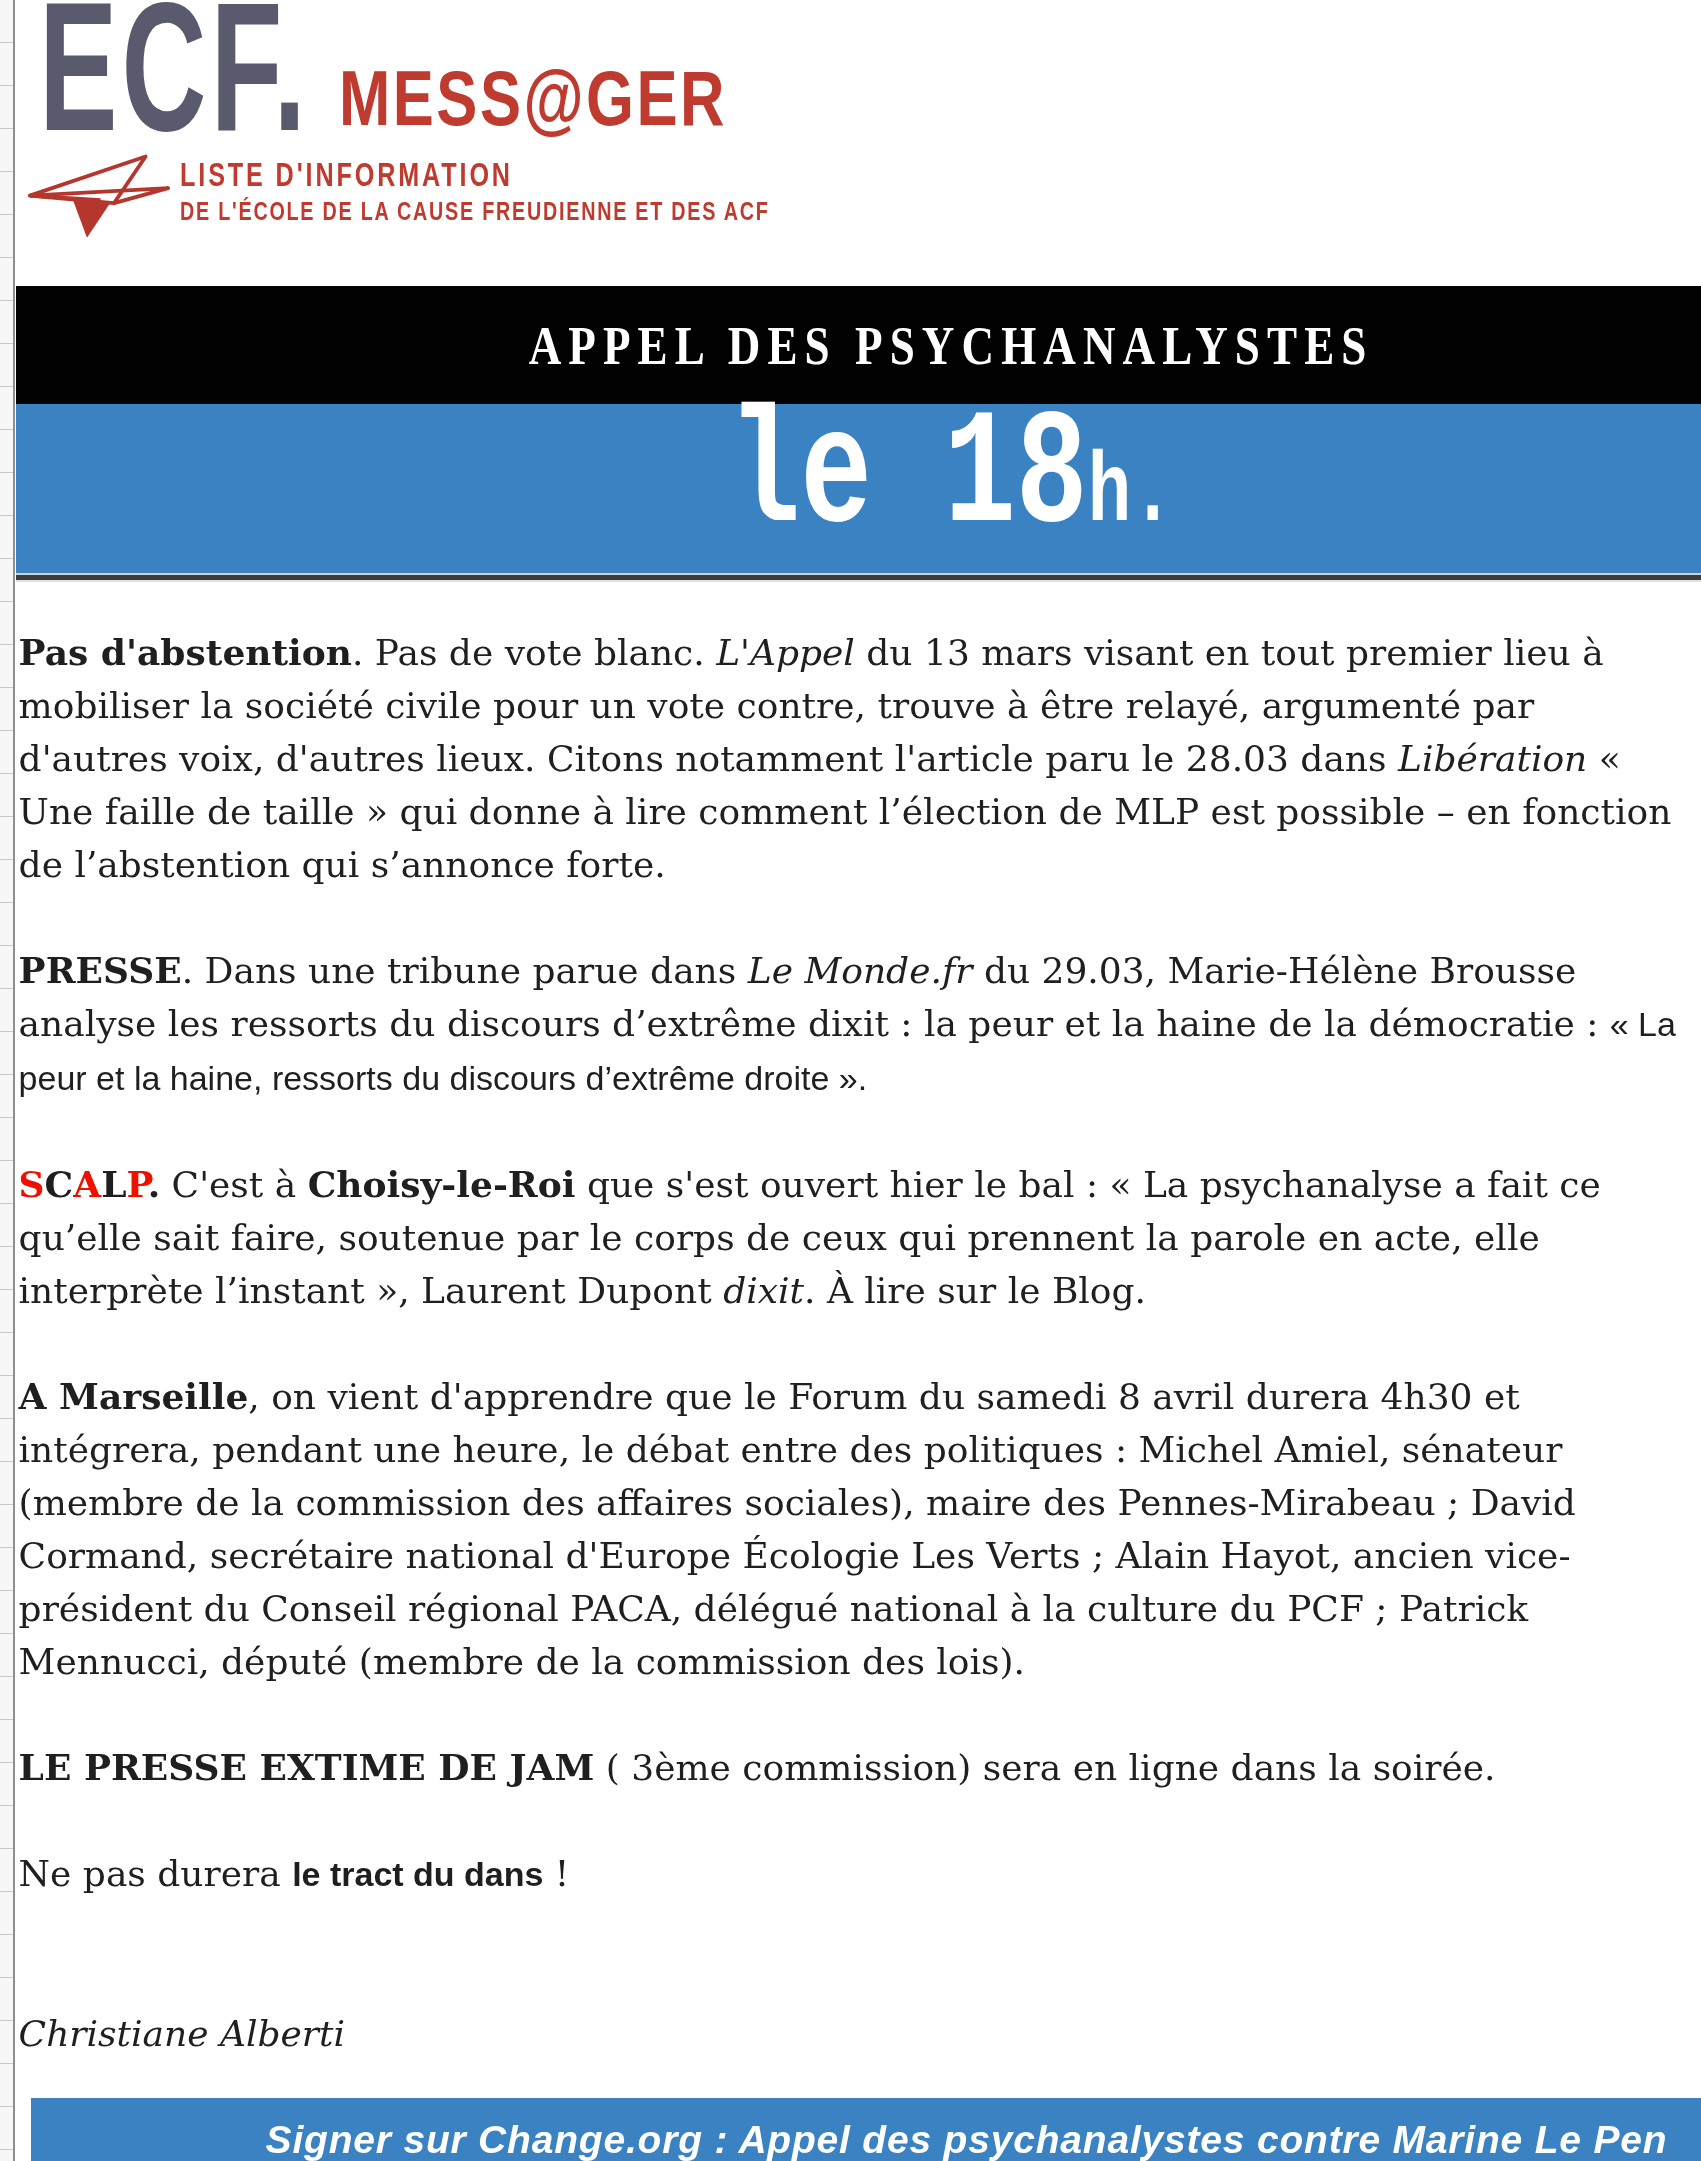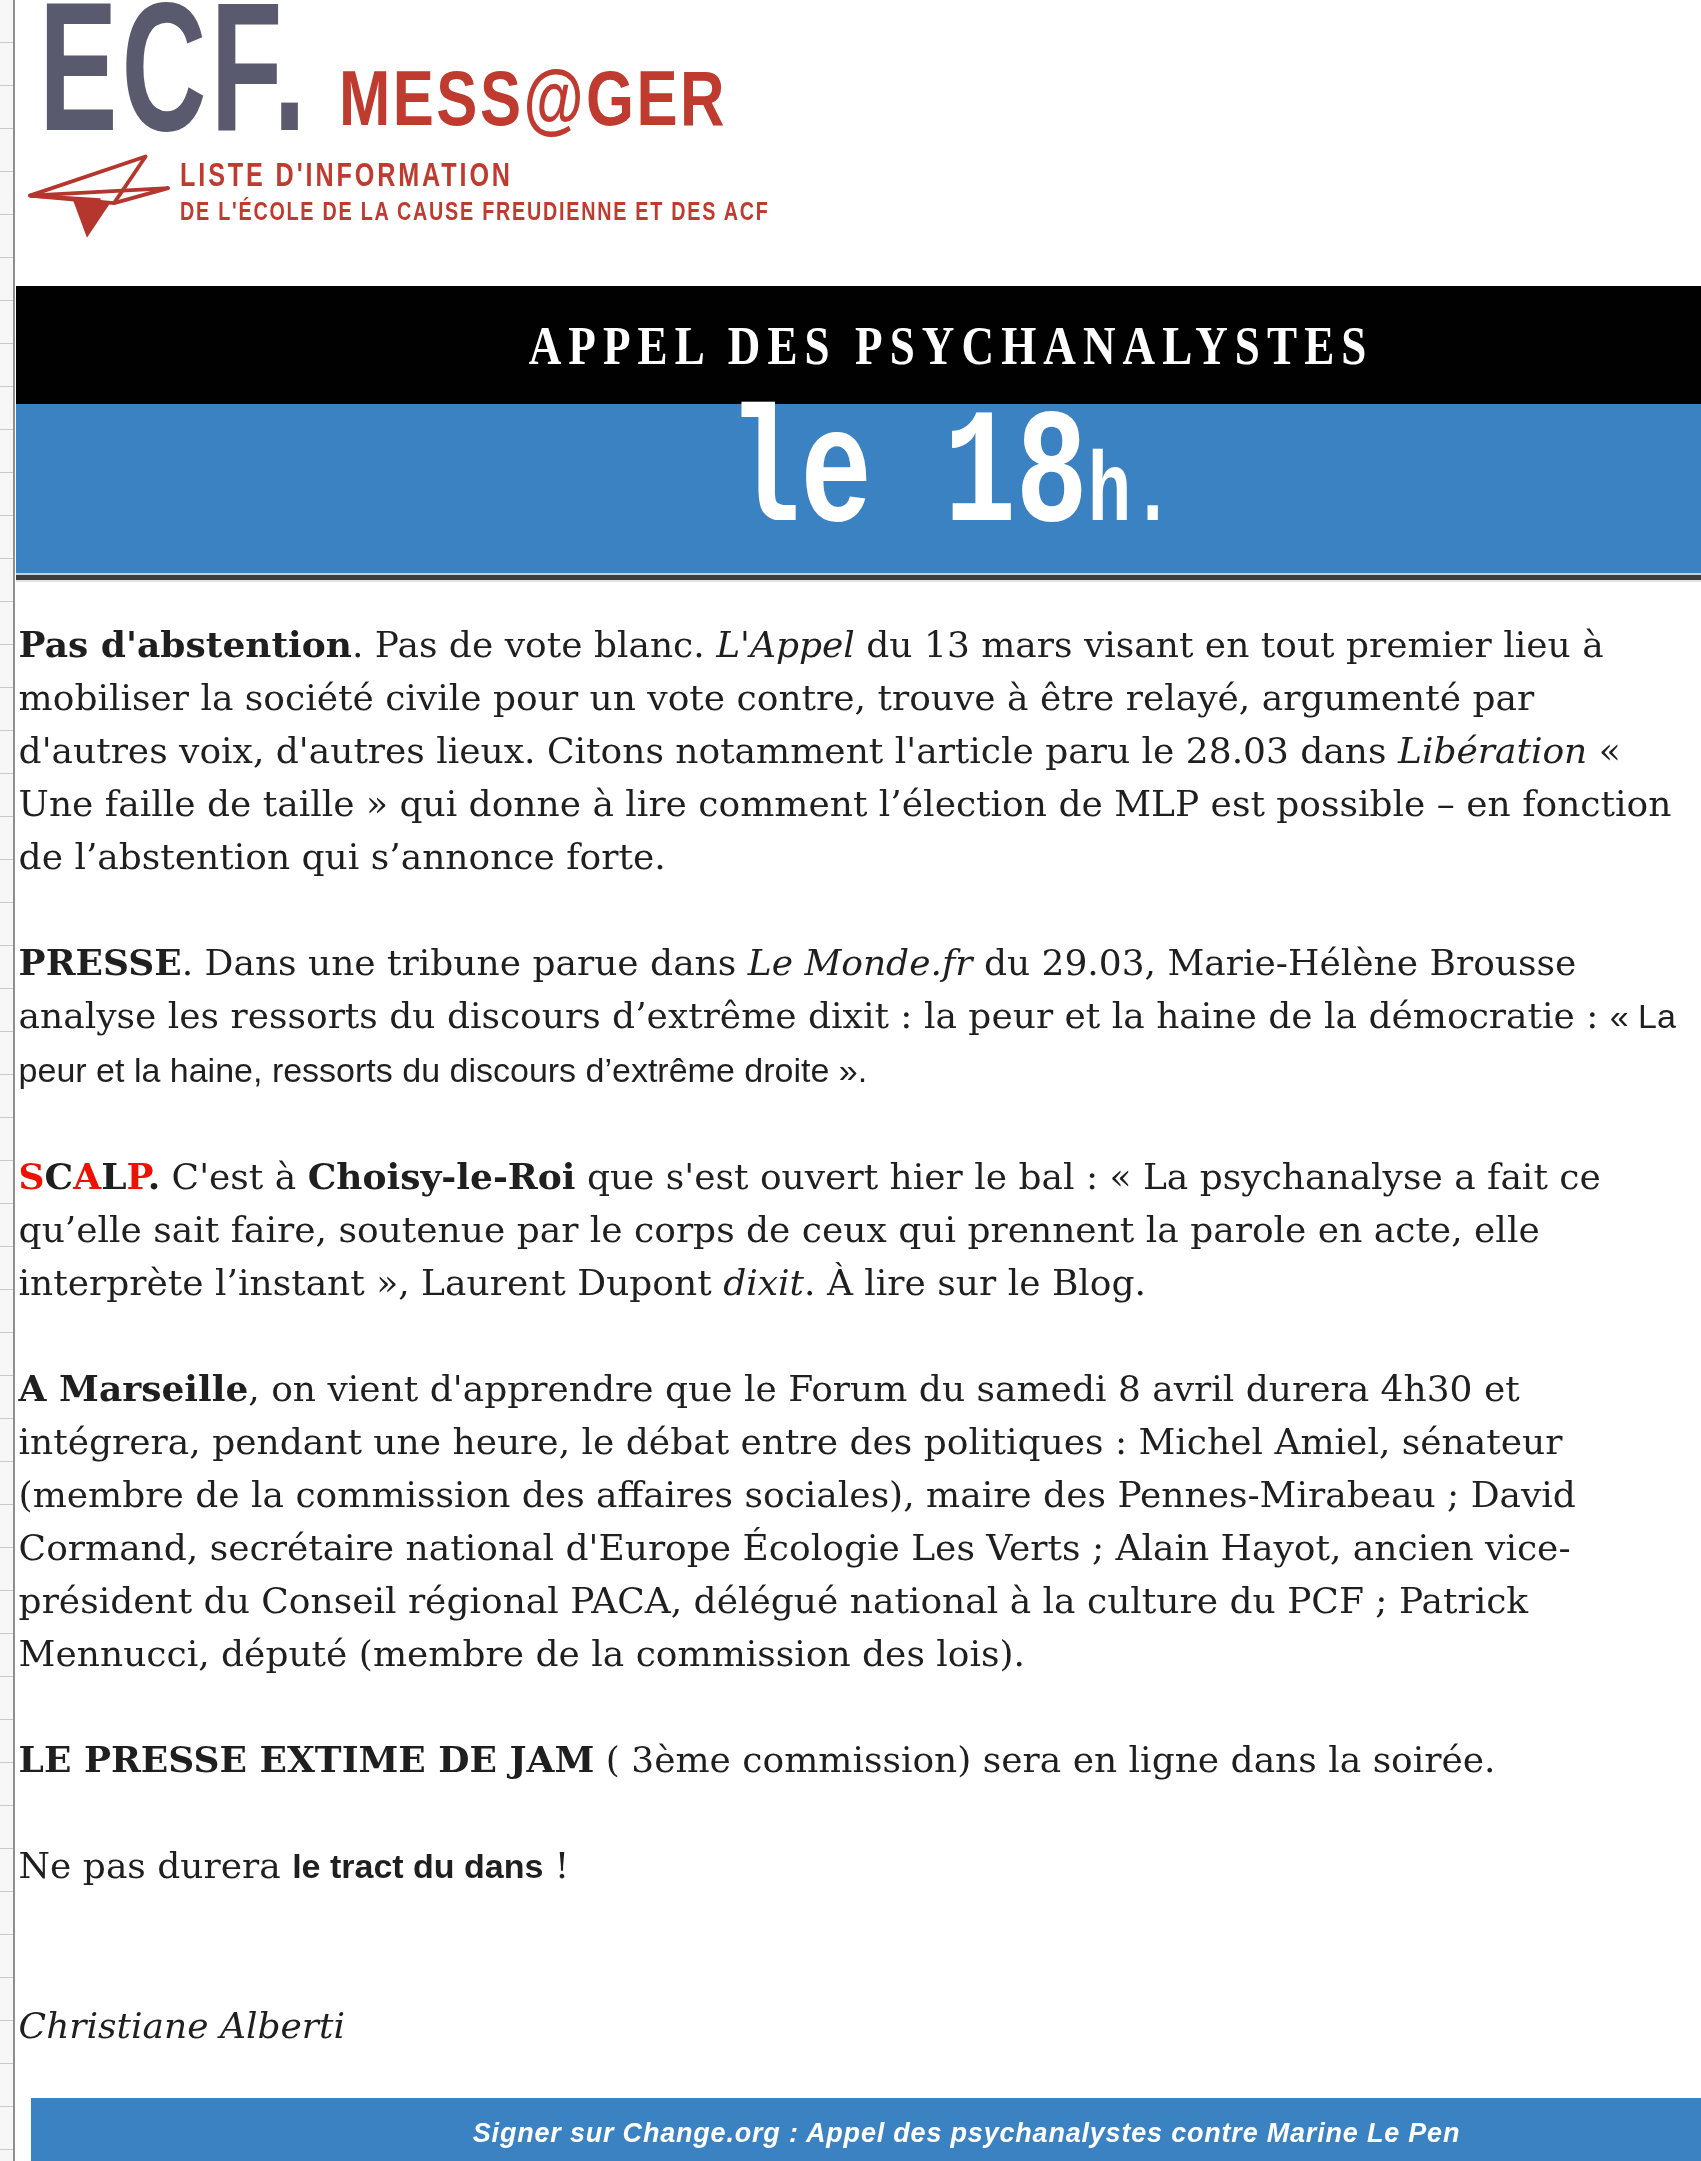--- a/index.html
+++ b/index.html
@@ -66,34 +66,34 @@
   .t18 .small{font-size:99px;line-height:1;}
   .rule{
     height:9.3px;width:1871px;
     background:linear-gradient(to bottom,#cfcfcf 0 2.3px,#3d3d3d 2.3px 7px,#e2e2e2 7px 9.3px);
   }
   
   .article{
     padding:36px 0 0 3.1px;width:1675px;
     font-size:36px;line-height:53px;color:#1f1f1f;
   }
-  .article p{margin:0 0 53px 0;}
+  .article p{margin:8px 0 53px 0;}
   .seg-b{font-weight:bold;}
   .seg-i{font-style:italic;}
   .seg-redcap{font-weight:bold;color:#ee1100;}
   .seg-sans{font-family:"Liberation Sans","DejaVu Sans",sans-serif;font-size:34px;}
   .seg-sansb{font-family:"Liberation Sans","DejaVu Sans",sans-serif;font-weight:bold;font-size:34px;}
   
   .footer{
     position:absolute;left:15.5px;top:2098px;width:1871px;height:93px;
     display:flex;justify-content:center;align-items:flex-start;padding-top:20px;box-sizing:border-box;
   }
   .footer span{
     color:#ffffff;font-family:"Liberation Sans","DejaVu Sans",sans-serif;
-    font-style:italic;font-weight:700;font-size:27px;letter-spacing:0.8px;white-space:nowrap;
+    font-style:italic;font-weight:700;font-size:39px;letter-spacing:0.8px;white-space:nowrap;
   }
 </style>
 </head>
 <body>
 
 <div class="left-strip"></div>
 
 <div class="content">
 
   <div class="header">

